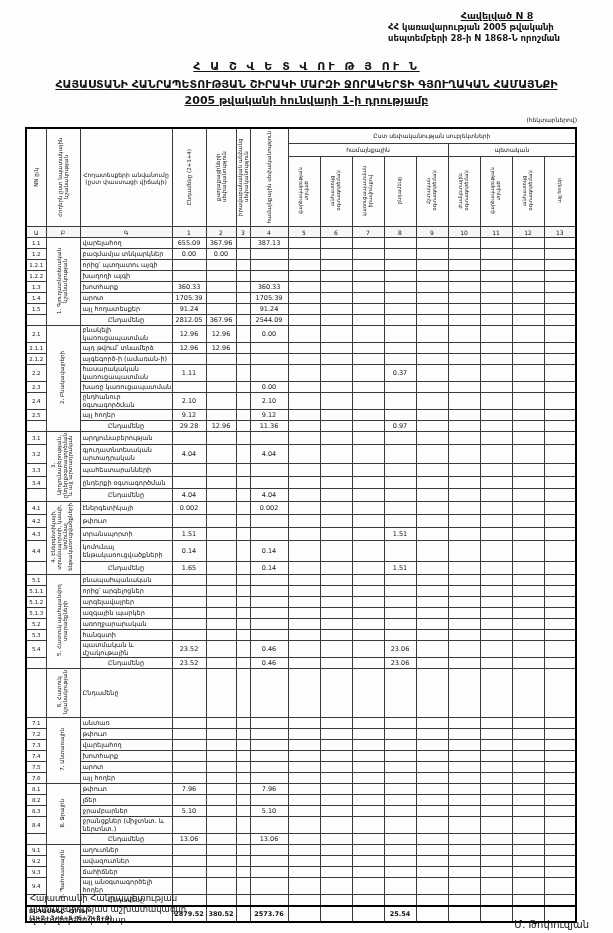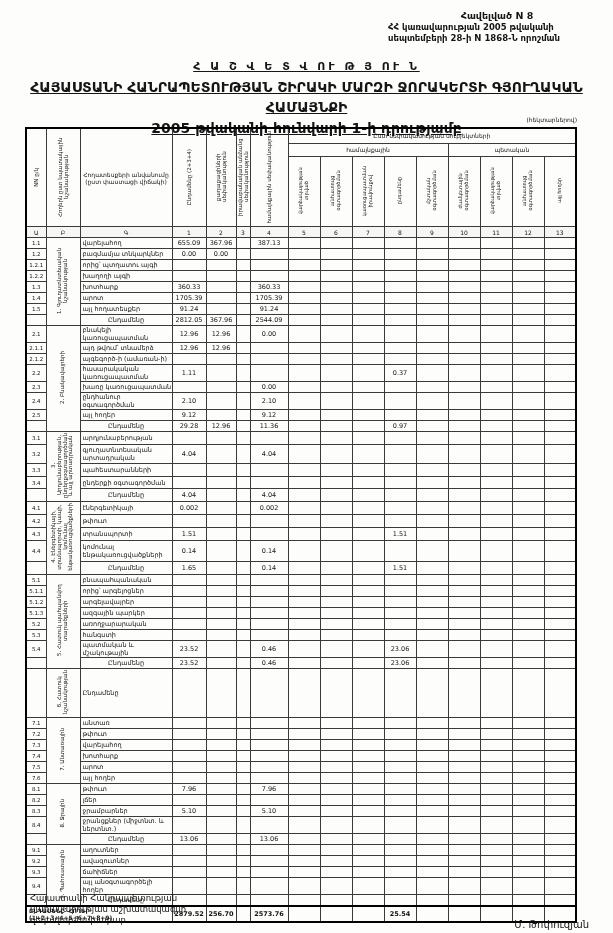--- a/index.html
+++ b/index.html
@@ -4,24 +4,24 @@
 <style>
   * { box-sizing: border-box; margin: 0; padding: 0; }
   html { background: #ffffff; }
   body {
     width: 613px; height: 933px; position: relative;
     background: #fdfdfc; color: #151515;
     font-family: "DejaVu Sans", sans-serif;
     overflow: hidden;
   }
   .appendix { position: absolute; top: 10px; left: 388px; width: 218px; font-size: 8.5px; font-weight: bold; line-height: 1.3; }
-  .appendix .l1 { text-align: center; font-size: 9.5px; }
+  .appendix .l1 { text-align: center; font-size: 9.5px; text-decoration: underline; }
   .title-block { position: absolute; top: 60px; left: 0; width: 613px; text-align: center; font-weight: bold; text-decoration: underline; }
   .title-block .t1 { font-size: 11px; letter-spacing: 3px; margin-bottom: 4px; }
-  .title-block .t2, .title-block .t3, .title-block .t4 { font-size: 14px; line-height: 1.45; }
+  .title-block .t2, .title-block .t3, .title-block .t4 { font-size: 11px; line-height: 1.45; }
   .units-note { position: absolute; top: 116px; right: 36px; font-size: 6px; }
   .tbl-wrap { position: absolute; top: 127px; left: 25px; }
   table { border-collapse: collapse; table-layout: fixed; width: 550px; border: 2px solid #000; }
   th, td { border: 1px solid #3a3a3a; overflow: hidden; vertical-align: middle; }
   thead th { font-weight: normal; text-align: center; padding: 0; }
   .band { height: 15px; font-size: 6px; }
   .subband { height: 13px; font-size: 6px; }
   .r3 th { height: 70px; font-size: 5px; }
   .corner { font-size: 5.5px; }
   .hdr-c { font-size: 6px; padding: 1px; }
@@ -995,21 +995,21 @@
           <td class="val"></td>
           <td class="val"></td>
           <td class="val"></td>
           <td class="val"></td>
           <td class="val"></td>
           <td class="val"></td>
         </tr>
         <tr class="grand">
           <td class="gname" colspan="3">ԸՆԴԱՄԵՆԸ՝ ՀՈՂԵՐ (1+2+3+4+5+6+7+8+9)</td>
           <td class="val">2879.52</td>
-          <td class="val">256.70</td>
+          <td class="val">380.52</td>
           <td class="val"></td>
           <td class="val">2573.76</td>
           <td class="val"></td>
           <td class="val"></td>
           <td class="val"></td>
           <td class="val">25.54</td>
           <td class="val"></td>
           <td class="val"></td>
           <td class="val"></td>
           <td class="val"></td>

